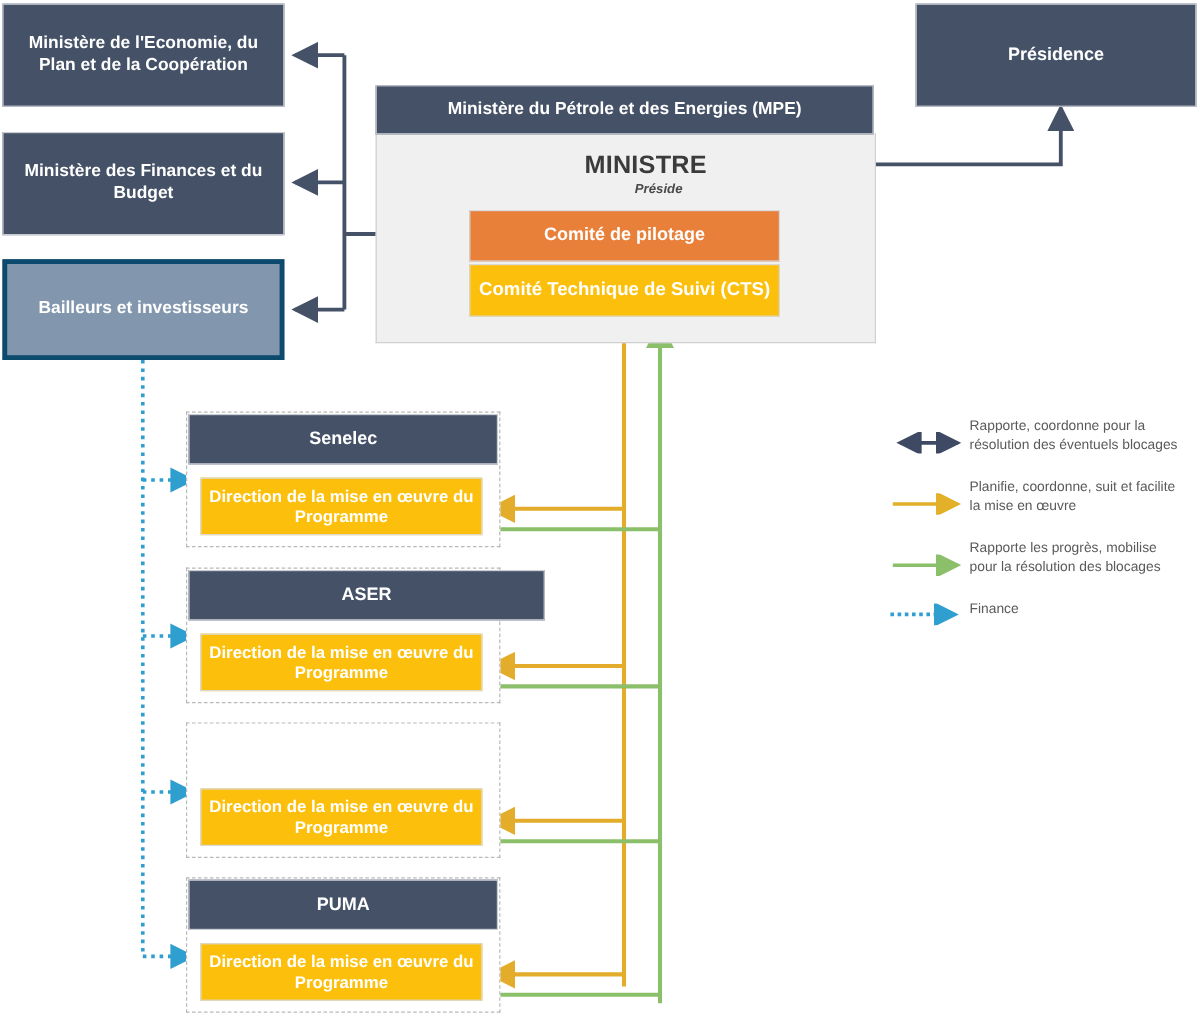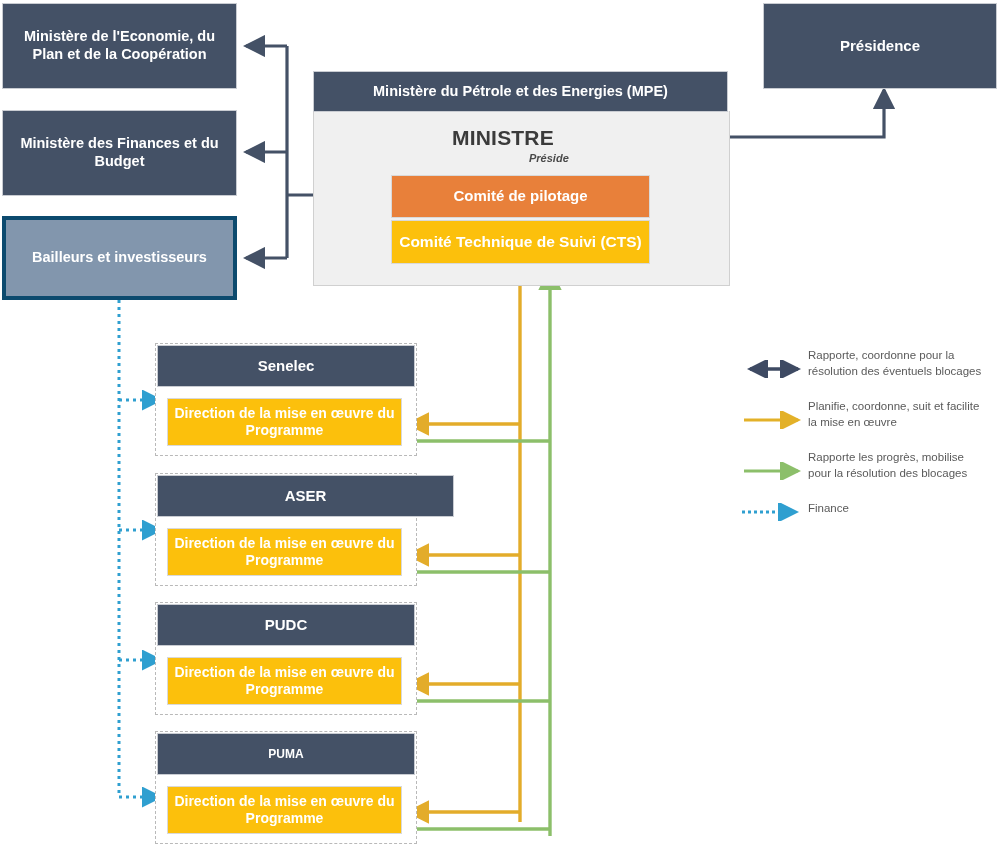--- a/index.html
+++ b/index.html
@@ -112,21 +112,21 @@
   <div class="box navy" style="left:763px;top:3px;width:234px;height:86px;font-size:15px;">
     <span class="txt">Présidence</span>
   </div>
 
   <div class="mpe-body" style="position:absolute;left:313px;top:111px;width:415px;height:174px;"></div>
 
   <div class="box navy" style="left:313px;top:71px;width:415px;height:41px;font-size:14.5px;">
     <span class="txt">Ministère du Pétrole et des Energies (MPE)</span>
   </div>
 
-  <div class="ministre" style="left:452px;top:126px;width:140px;text-align:left;">MINISTRE</div>
+  <div class="ministre" style="left:468px;top:126px;width:140px;text-align:center;">MINISTRE</div>
 
   <div class="preside" style="left:529px;top:152px;">Préside</div>
 
   <div class="box orange" style="left:391px;top:175px;width:259px;height:43px;font-size:15px;">
     <span class="txt">Comité de pilotage</span>
   </div>
 
   <div class="box yellow" style="left:391px;top:220px;width:259px;height:44px;font-size:15.5px;">
     <span class="txt">Comité Technique de Suivi (CTS)</span>
   </div>
@@ -143,30 +143,27 @@
   <div class="group-wrap" style="left:155px;top:473px;width:262px;height:113px;">
     <div class="box navy" style="left:1px;top:1px;width:297px;height:42px;font-size:15px;">
       <span class="txt">ASER</span>
     </div>
     <div class="box yellow" style="left:11px;top:54px;width:235px;height:48px;font-size:14px;">
       <span class="txt">Direction de la mise en œuvre du Programme</span>
     </div>
   </div>
 
   <div class="group-wrap" style="left:155px;top:602px;width:262px;height:113px;">
+    <div class="box yellow" style="left:11px;top:54px;width:235px;height:48px;font-size:14px;">
+      <span class="txt">Direction de la mise en œuvre du Programme</span>
+    </div>
+  </div>
+
+  <div class="group-wrap" style="left:155px;top:731px;width:262px;height:113px;">
     <div class="box navy" style="left:1px;top:1px;width:258px;height:42px;font-size:15px;">
-      <span class="txt">PUDC</span>
-    </div>
-    <div class="box yellow" style="left:11px;top:54px;width:235px;height:48px;font-size:14px;">
-      <span class="txt">Direction de la mise en œuvre du Programme</span>
-    </div>
-  </div>
-
-  <div class="group-wrap" style="left:155px;top:731px;width:262px;height:113px;">
-    <div class="box navy" style="left:1px;top:1px;width:258px;height:42px;font-size:12px;">
       <span class="txt">PUMA</span>
     </div>
     <div class="box yellow" style="left:11px;top:54px;width:235px;height:48px;font-size:14px;">
       <span class="txt">Direction de la mise en œuvre du Programme</span>
     </div>
   </div>
 
   <div class="legend">
 
     <div class="legend-row">

